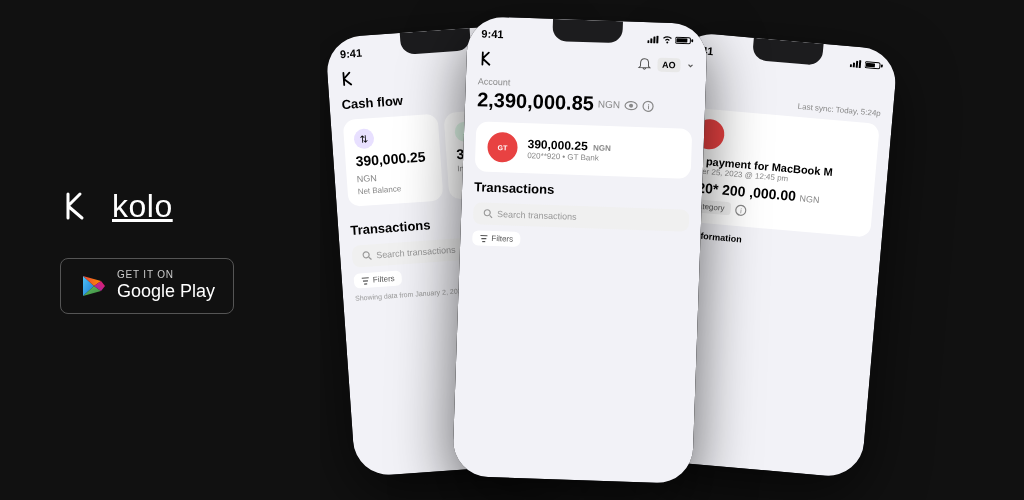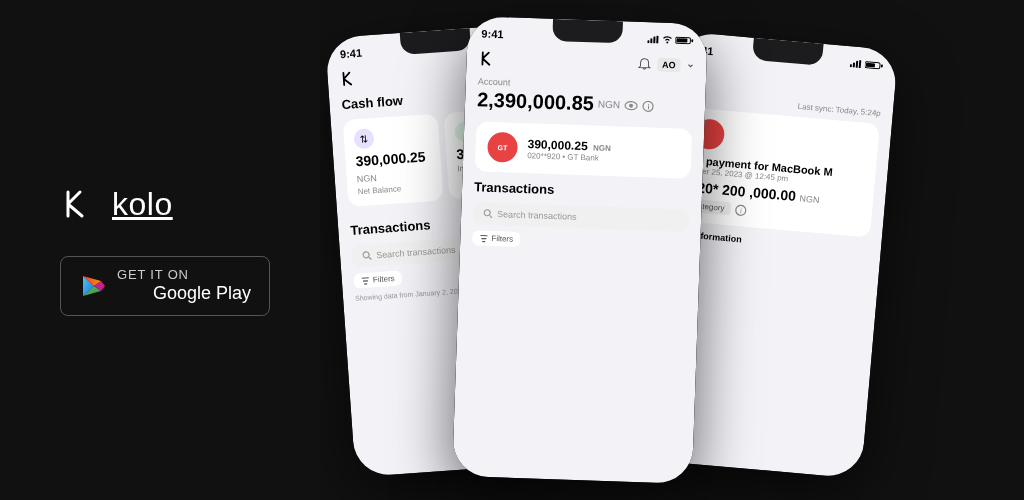--- a/index.html
+++ b/index.html
@@ -52,32 +52,31 @@
       text-decoration: none;
     }
 
     .btn-text-group {
       display: flex;
       flex-direction: column;
     }
 
     .btn-small-text {
       color: #cccccc;
-      font-size: 13px;
+      font-size: 10px;
       letter-spacing: 0.8px;
       text-transform: uppercase;
       line-height: 1.2;
     }
 
     .btn-large-text {
       color: #ffffff;
       font-size: 18px;
       font-weight: 500;
       line-height: 1.2;
-      margin-left: 36px;
     }
 
     .phones-section {
       flex: 1;
       position: relative;
       height: 500px;
       overflow: hidden;
     }
 
     

